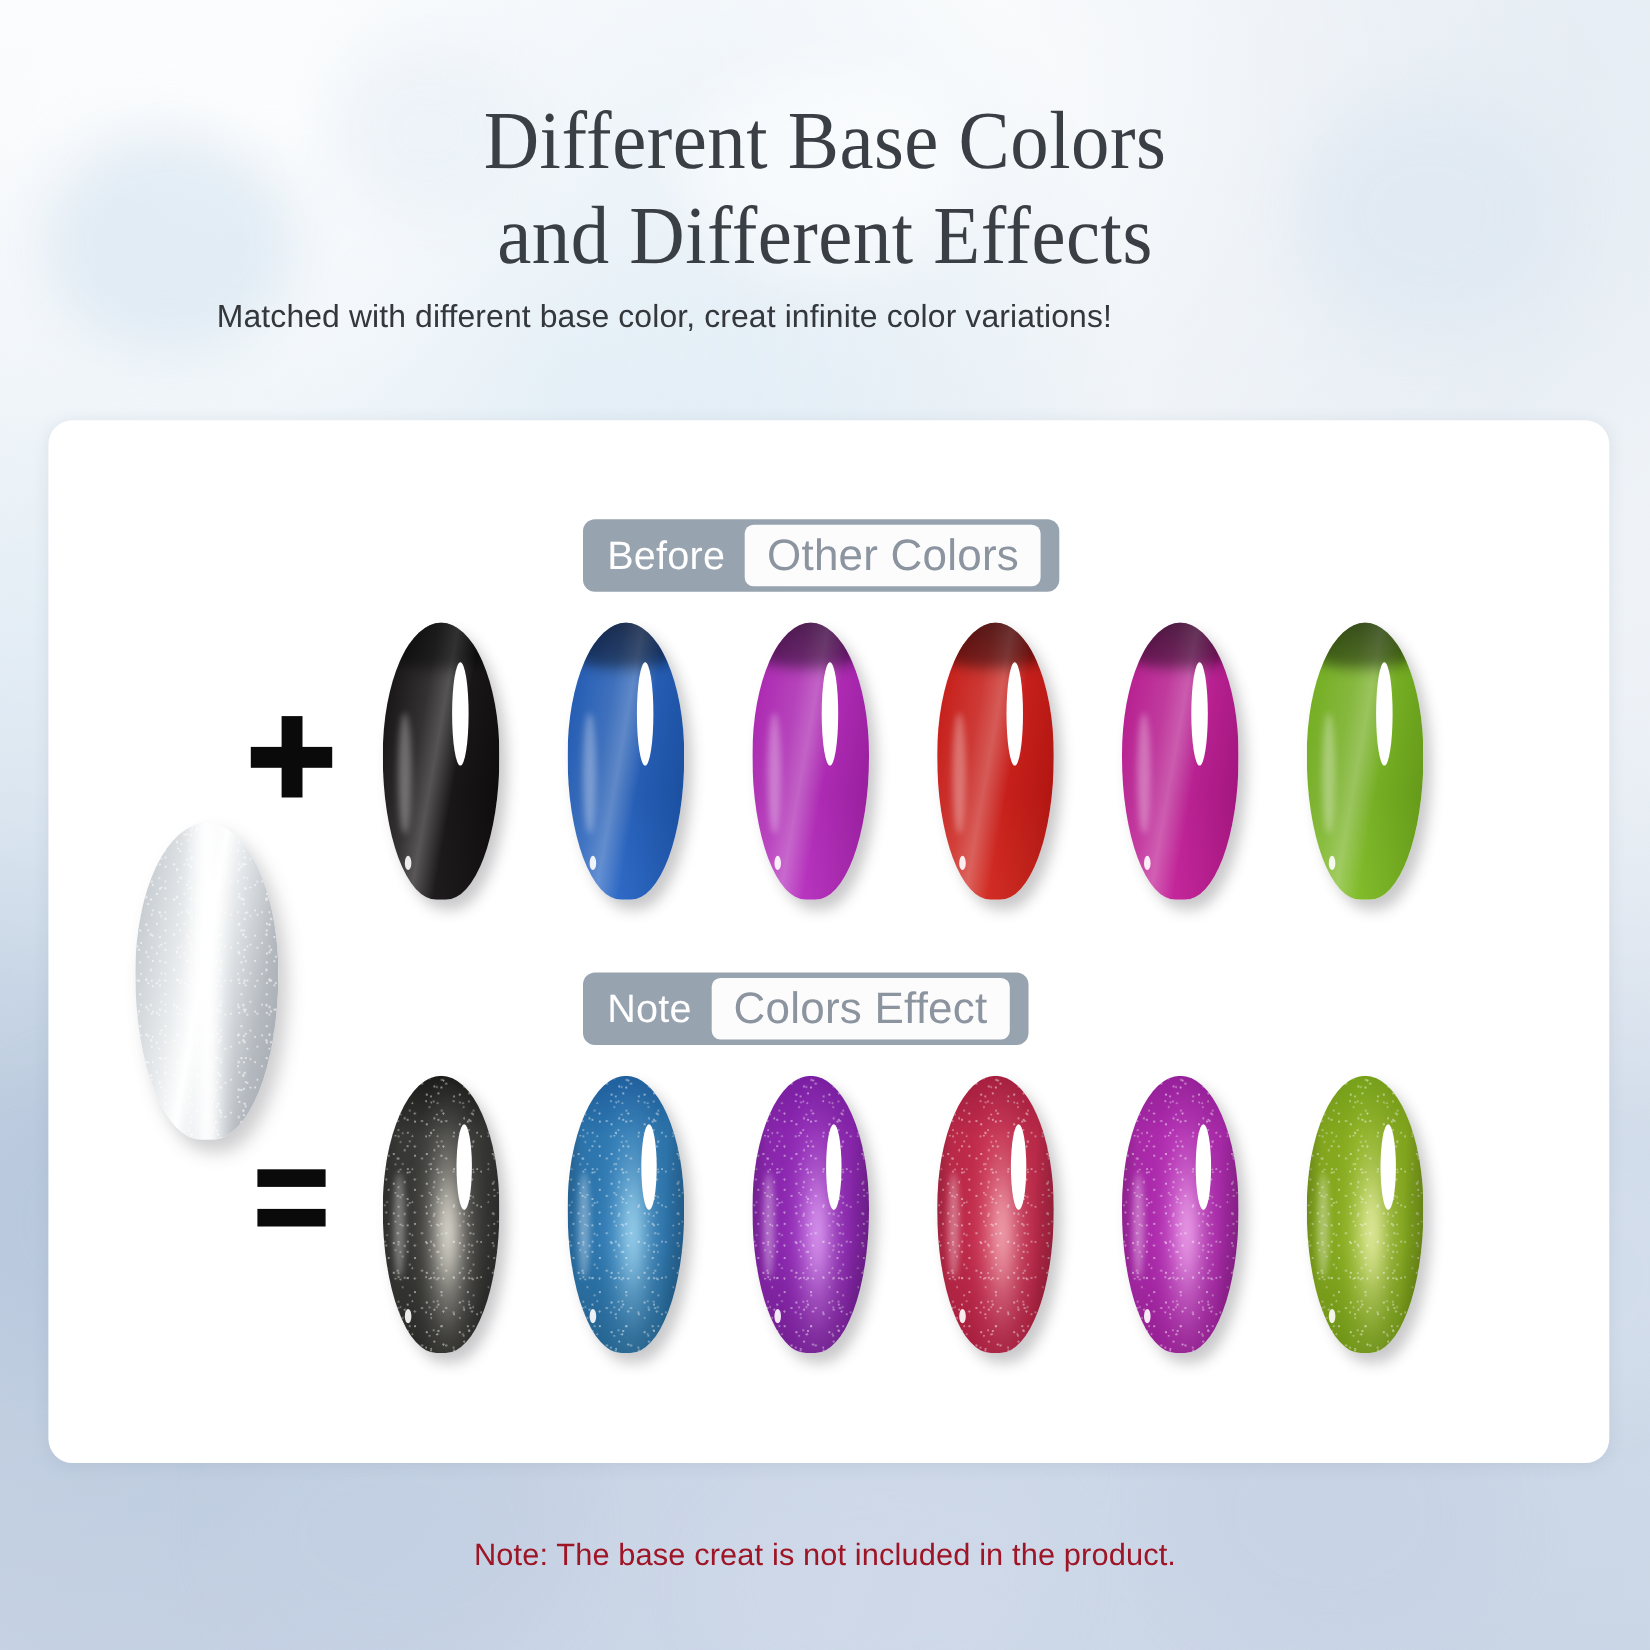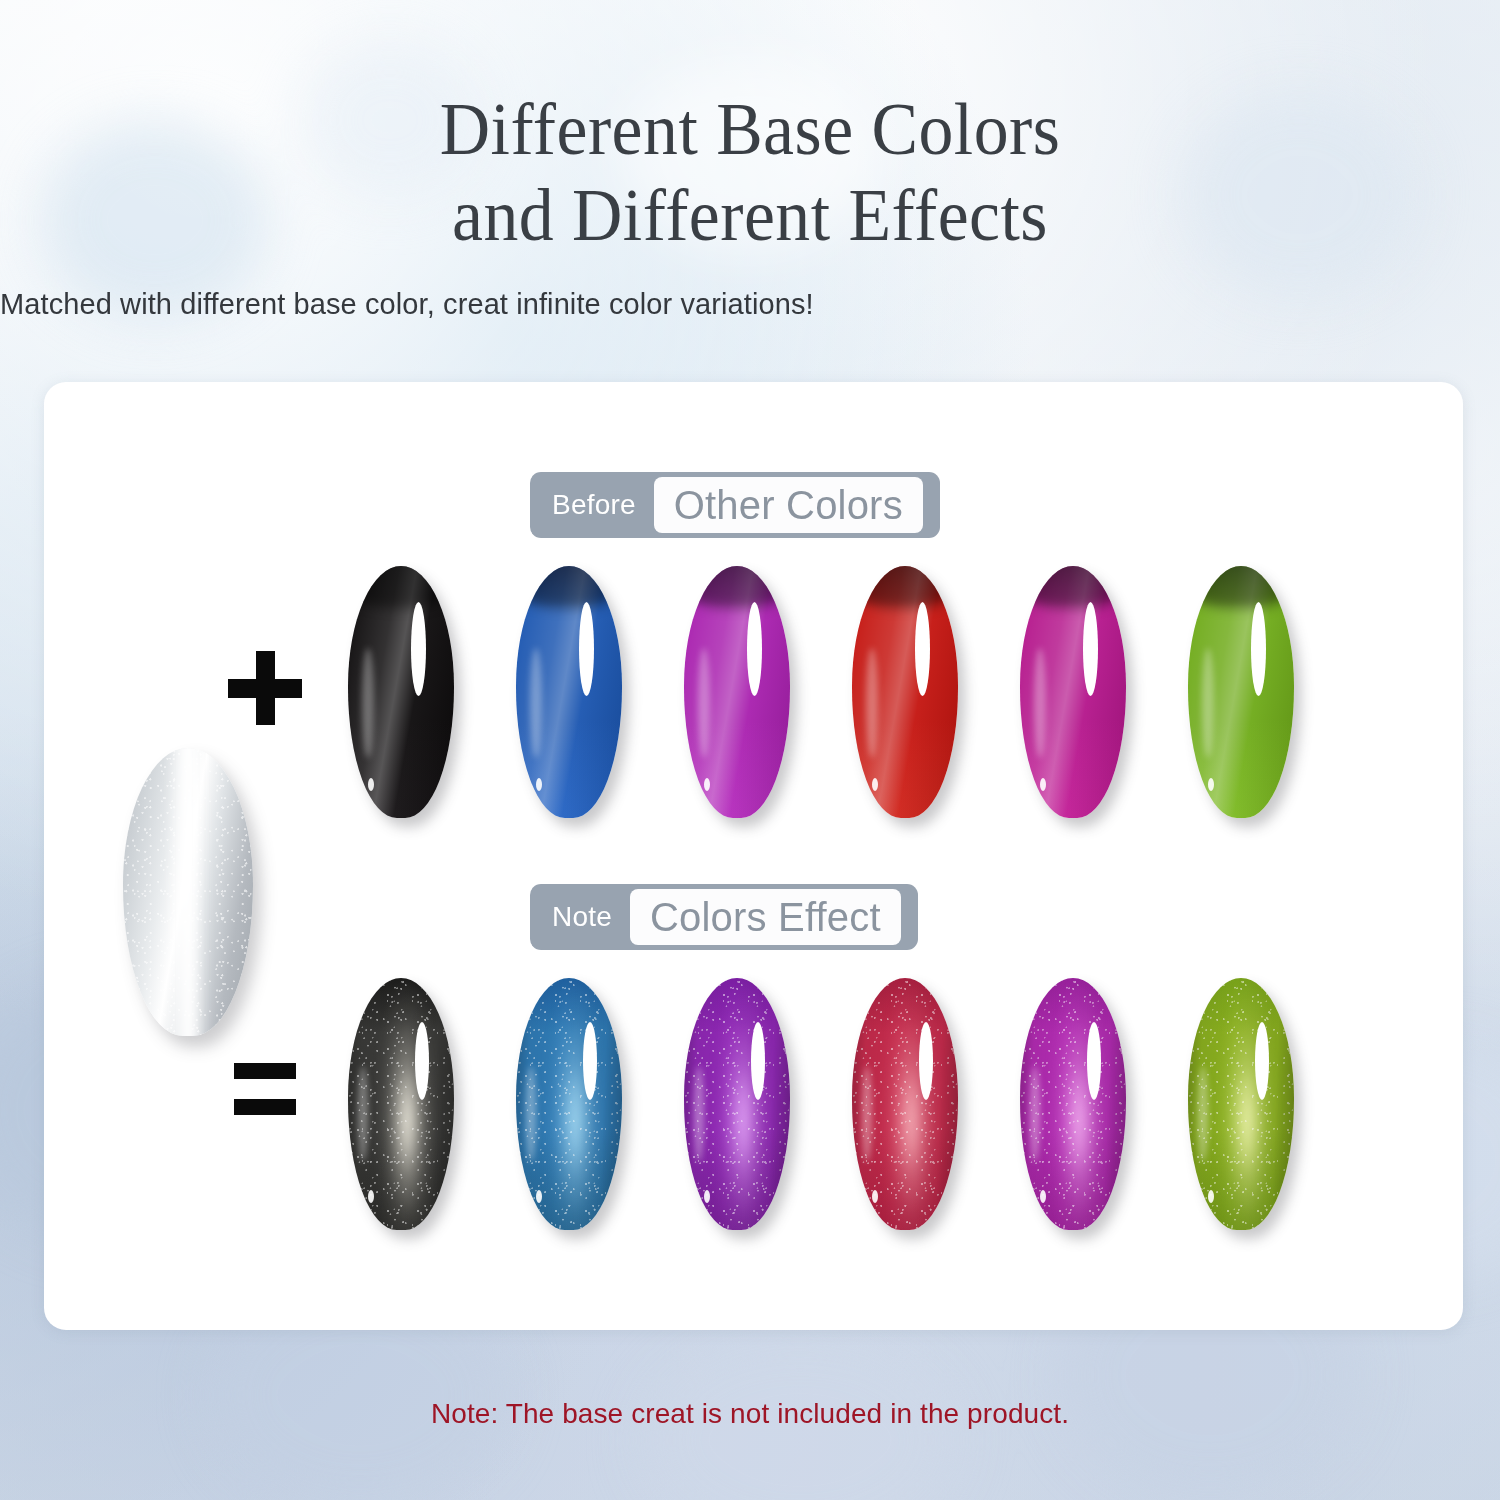--- a/index.html
+++ b/index.html
@@ -66,25 +66,25 @@
     color: #3a3f45;
     letter-spacing: 0.5px;
     transform: scaleX(0.93);
     white-space: nowrap;
   }
   .subtitle {
     position: absolute;
     left: 0;
     top: 272px;
     width: 1208px;
+    text-align: center;
     font-size: 29px;
     color: #34383d;
     letter-spacing: 0.1px;
     white-space: nowrap;
-    margin-top: 16px;
   }
 
   
   #card {
     position: absolute;
     left: 44px;
     top: 382px;
     width: 1419px;
     height: 948px;
     background: #ffffff;
@@ -101,21 +101,21 @@
     background: #98a3b0;
     border-radius: 11px;
     padding: 0;
     box-sizing: border-box;
   }
   .badge .badge-left {
     display: flex;
     align-items: center;
     justify-content: center;
     color: #ffffff;
-    font-size: 28px;
+    font-size: 36px;
     padding: 0 18px 0 22px;
     letter-spacing: 0.2px;
     white-space: nowrap;
   }
   .badge .badge-right {
     display: flex;
     align-items: center;
     justify-content: center;
     background: #fcfcfd;
     color: #8b949f;

